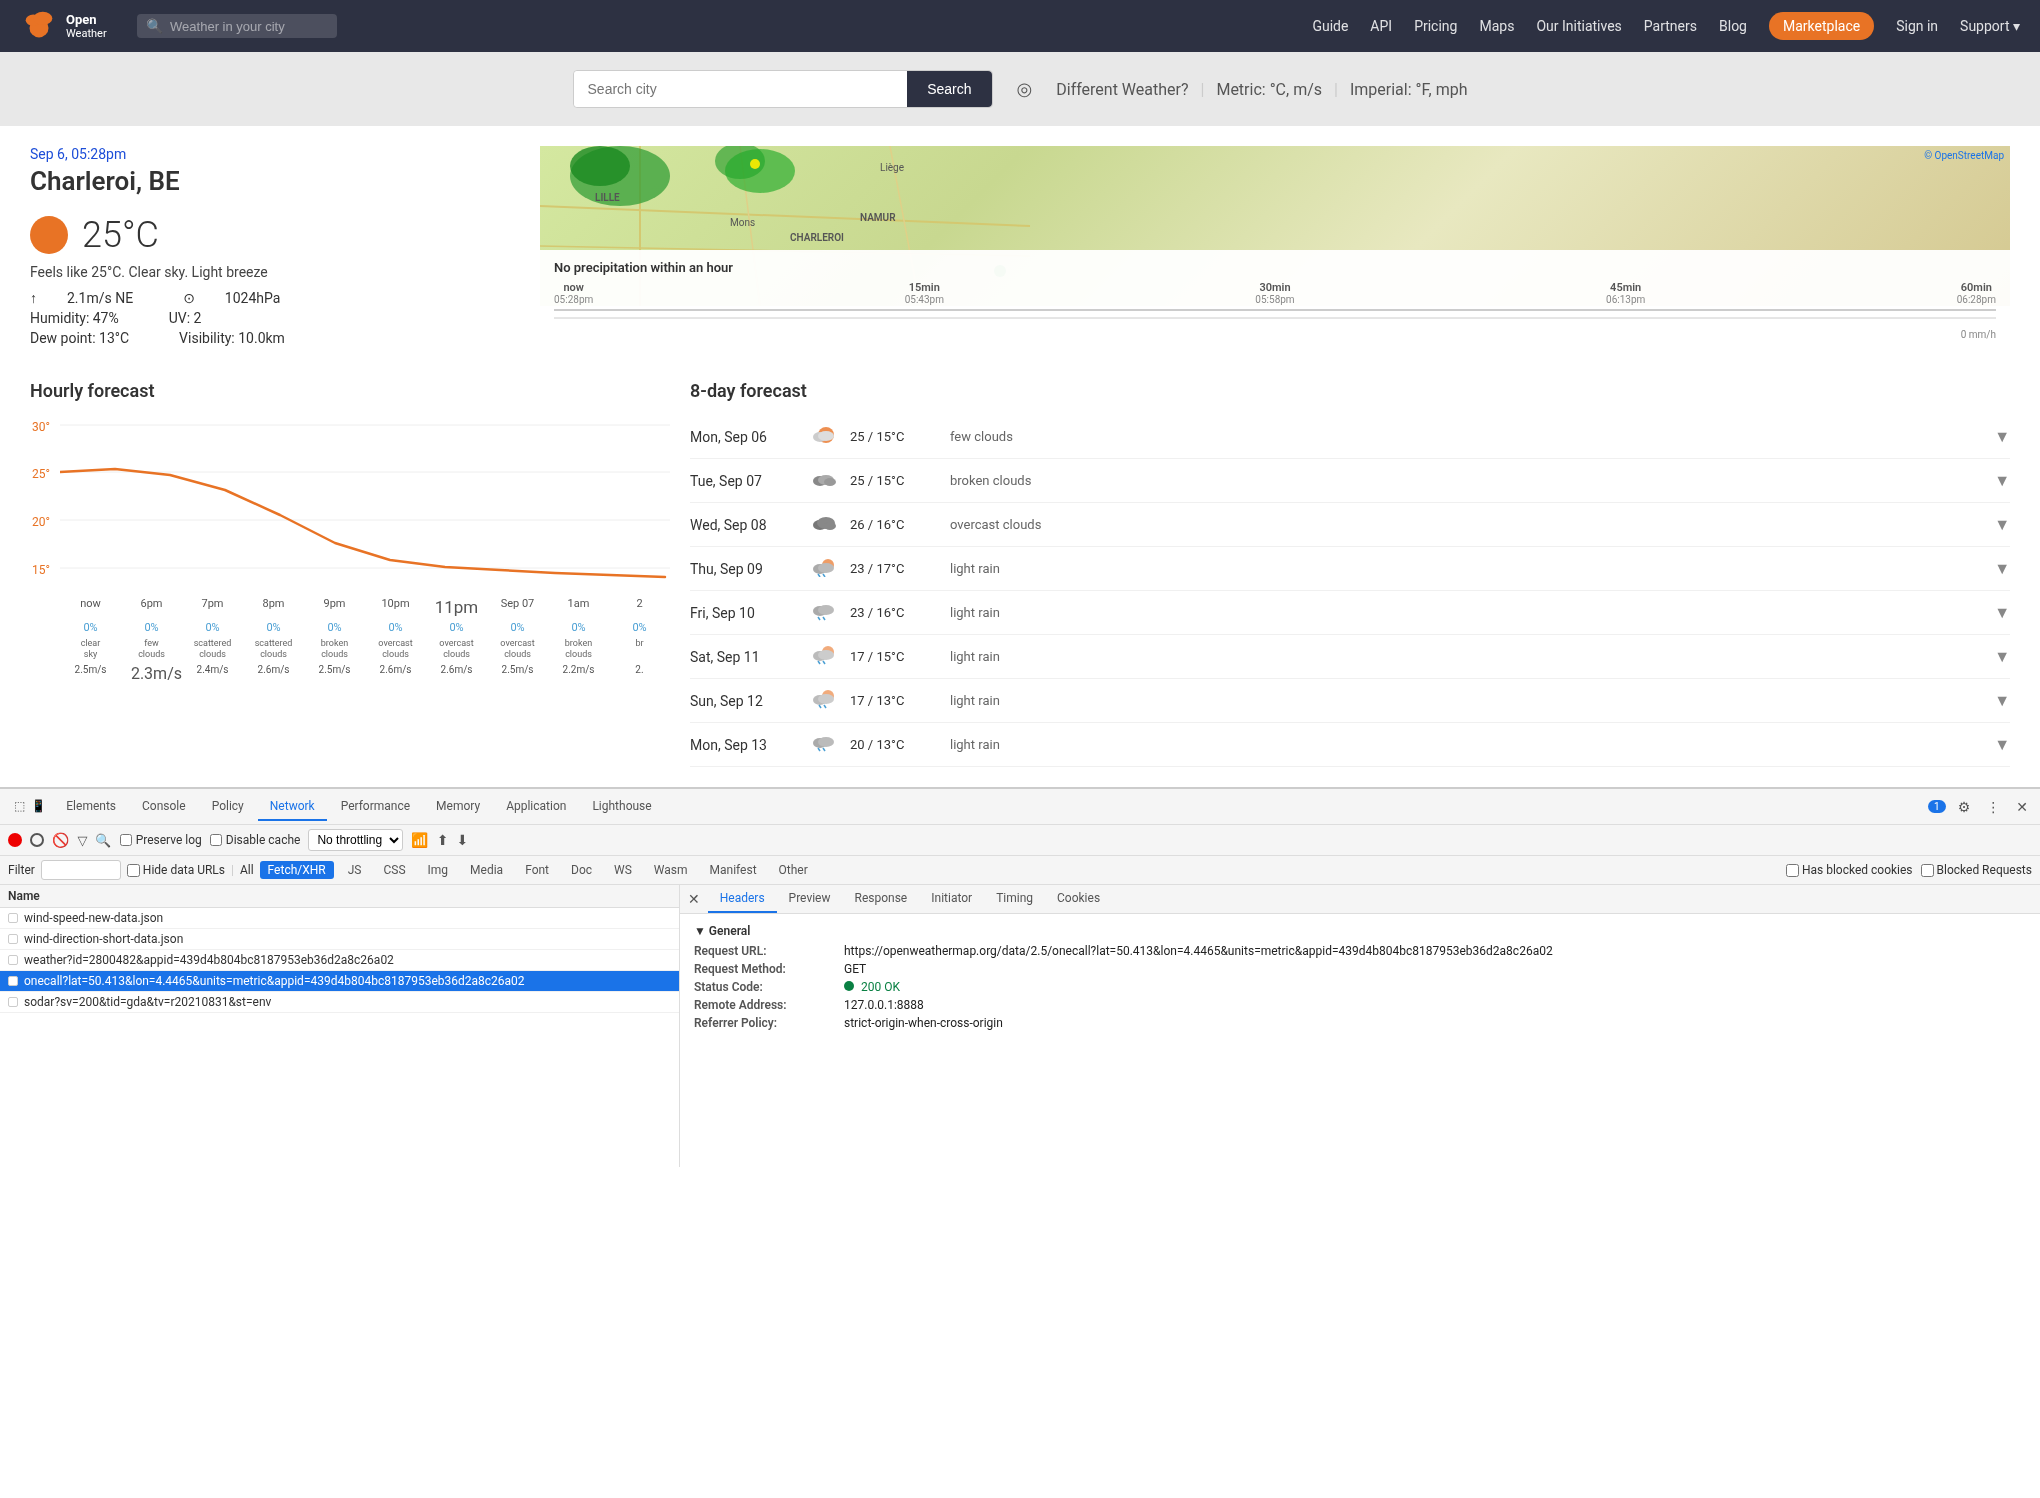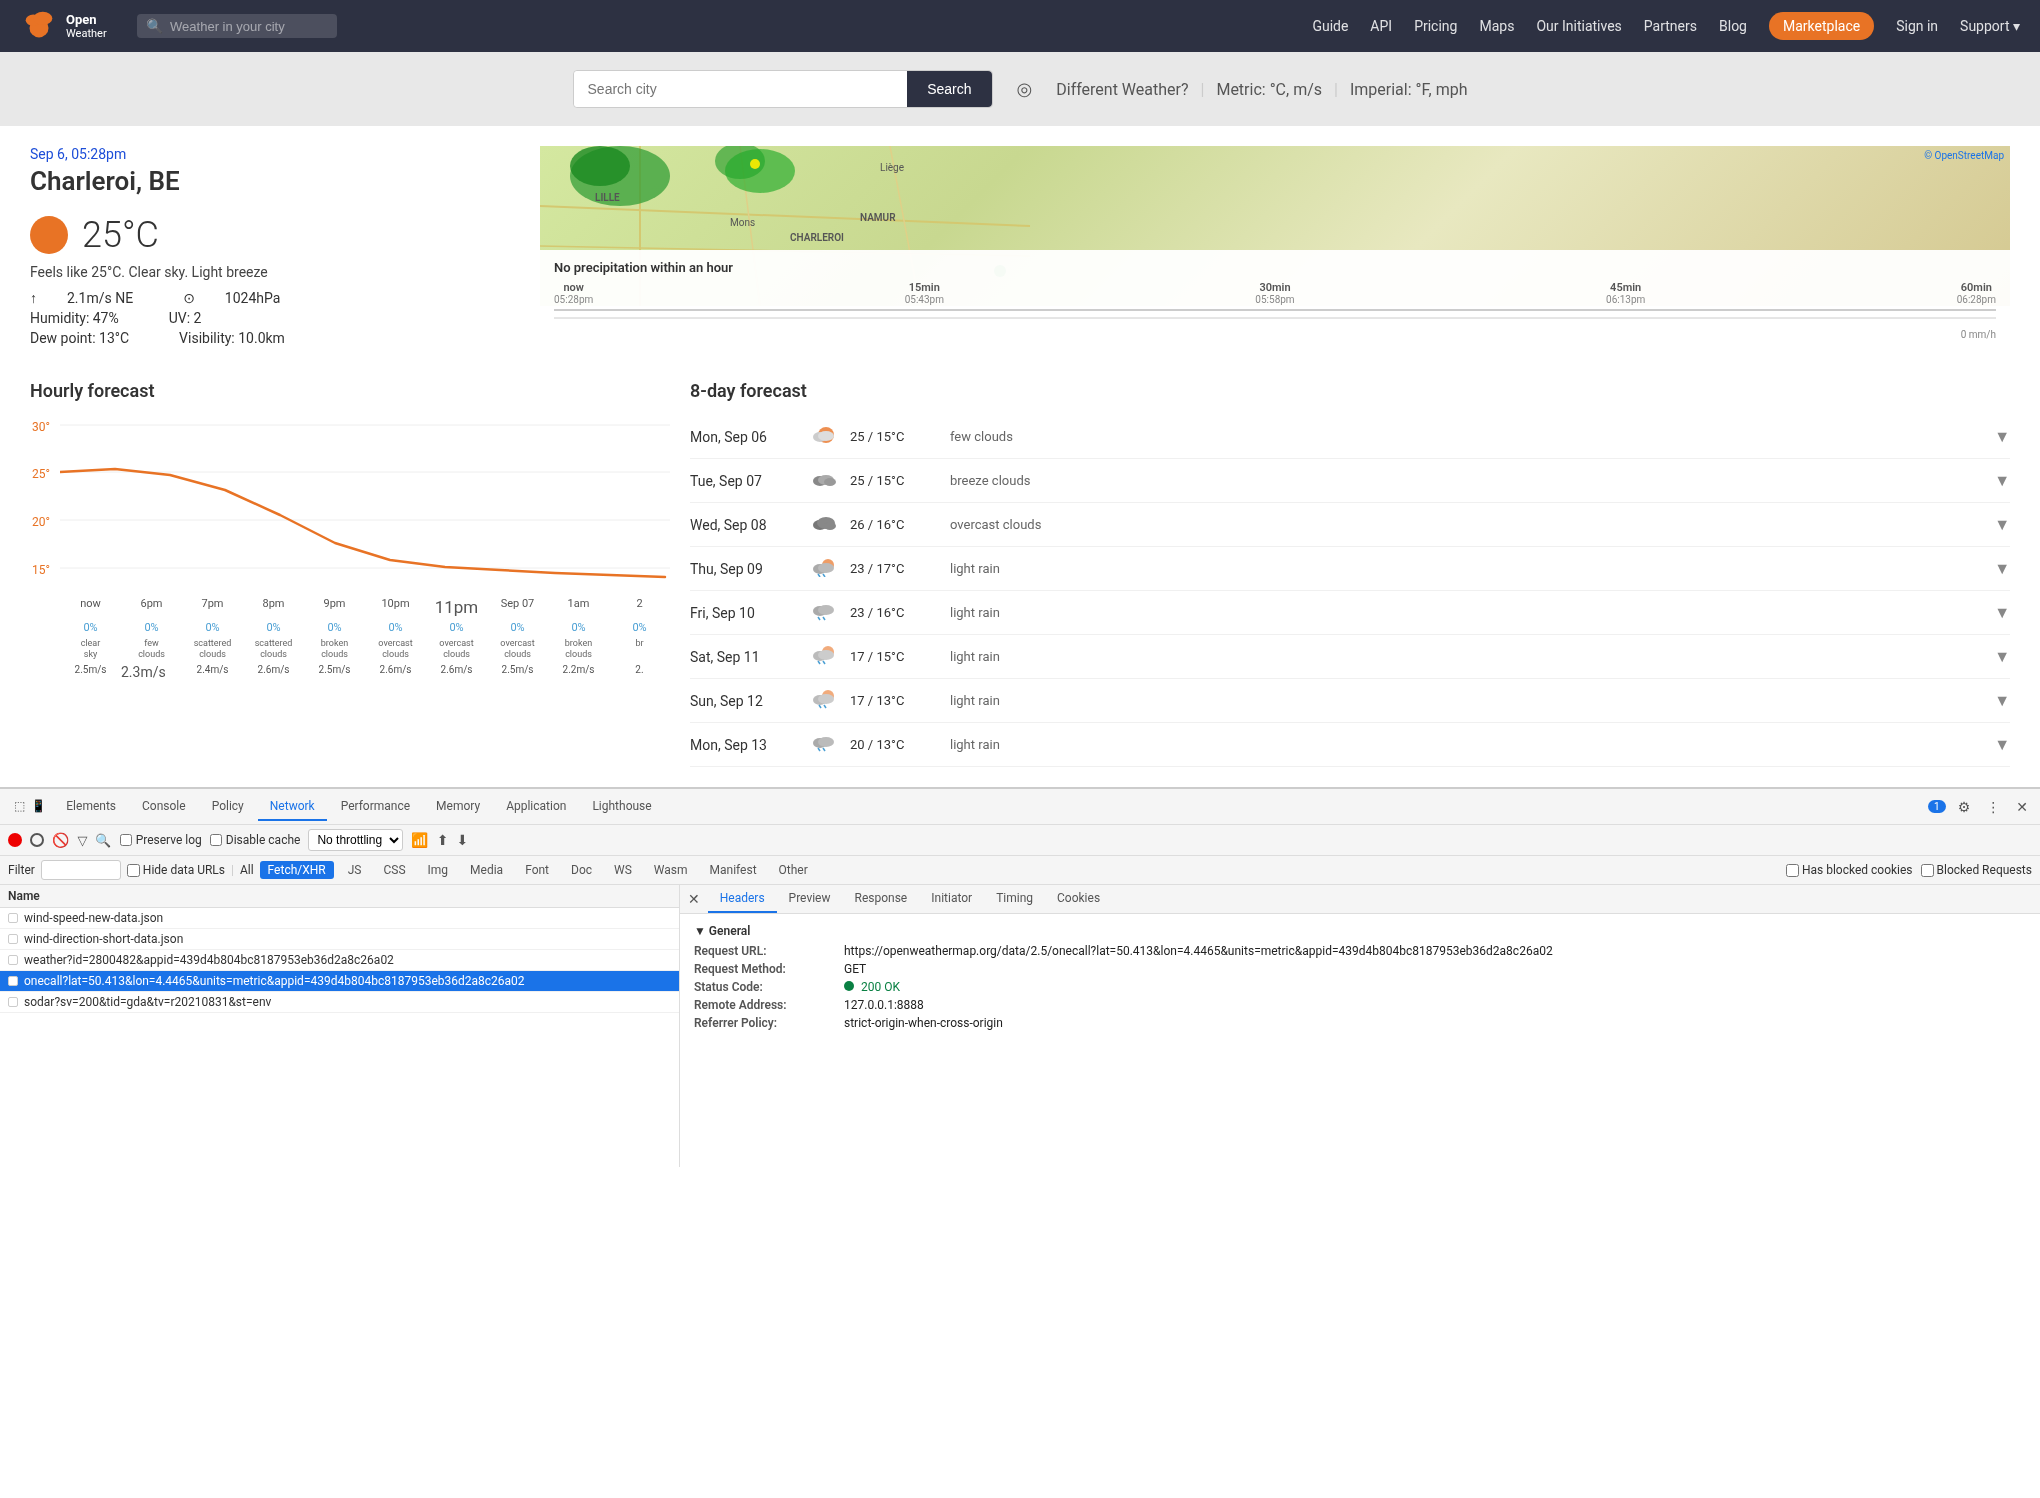--- a/index.html
+++ b/index.html
@@ -628,21 +628,21 @@
           <div style="flex:1;text-align:center;font-size:9px;color:#666;line-height:1.2;">broken<br>clouds</div>
           <div style="flex:1;text-align:center;font-size:9px;color:#666;line-height:1.2;">overcast<br>clouds</div>
           <div style="flex:1;text-align:center;font-size:9px;color:#666;line-height:1.2;">overcast<br>clouds</div>
           <div style="flex:1;text-align:center;font-size:9px;color:#666;line-height:1.2;">overcast<br>clouds</div>
           <div style="flex:1;text-align:center;font-size:9px;color:#666;line-height:1.2;">broken<br>clouds</div>
           <div style="flex:1;text-align:center;font-size:9px;color:#666;line-height:1.2;">br</div>
         </div>
 
         <div style="display:flex;padding-left:30px;margin-top:4px;">
           <div style="flex:1;text-align:center;font-size:10px;color:#555;">2.5m/s</div>
-          <div style="flex:1;text-align:left;font-size:14px;color:#555;">2.3m/s</div>
+          <div style="flex:1;text-align:right;font-size:16px;color:#555;">2.3m/s</div>
           <div style="flex:1;text-align:center;font-size:10px;color:#555;">2.4m/s</div>
           <div style="flex:1;text-align:center;font-size:10px;color:#555;">2.6m/s</div>
           <div style="flex:1;text-align:center;font-size:10px;color:#555;">2.5m/s</div>
           <div style="flex:1;text-align:center;font-size:10px;color:#555;">2.6m/s</div>
           <div style="flex:1;text-align:center;font-size:10px;color:#555;">2.6m/s</div>
           <div style="flex:1;text-align:center;font-size:10px;color:#555;">2.5m/s</div>
           <div style="flex:1;text-align:center;font-size:10px;color:#555;">2.2m/s</div>
           <div style="flex:1;text-align:center;font-size:10px;color:#555;">2.</div>
         </div>
       </div>
@@ -668,21 +668,21 @@
           <div class="day-row">
             <div class="day-name">Tue, Sep 07</div>
             <div class="day-icon">
               <svg width="28" height="22" viewBox="0 0 28 22">
                   <ellipse cx="10" cy="14" rx="7" ry="5" fill="#888"></ellipse>
                   <ellipse cx="16" cy="13" rx="8" ry="5" fill="#aaa"></ellipse>
                   <ellipse cx="20" cy="15" rx="6" ry="4" fill="#999"></ellipse>
                 </svg>
             </div>
             <div class="day-temps">25 / 15°C</div>
-            <div class="day-desc">breeze clouds</div>
+            <div class="day-desc">broken clouds</div>
             <div class="day-arrow">▼</div>
           </div>
 
           <div class="day-row">
             <div class="day-name">Wed, Sep 08</div>
             <div class="day-icon">
               <svg width="28" height="22" viewBox="0 0 28 22">
                   <ellipse cx="10" cy="14" rx="7" ry="5" fill="#777"></ellipse>
                   <ellipse cx="16" cy="12" rx="9" ry="6" fill="#888"></ellipse>
                   <ellipse cx="20" cy="15" rx="6" ry="4" fill="#888"></ellipse>

